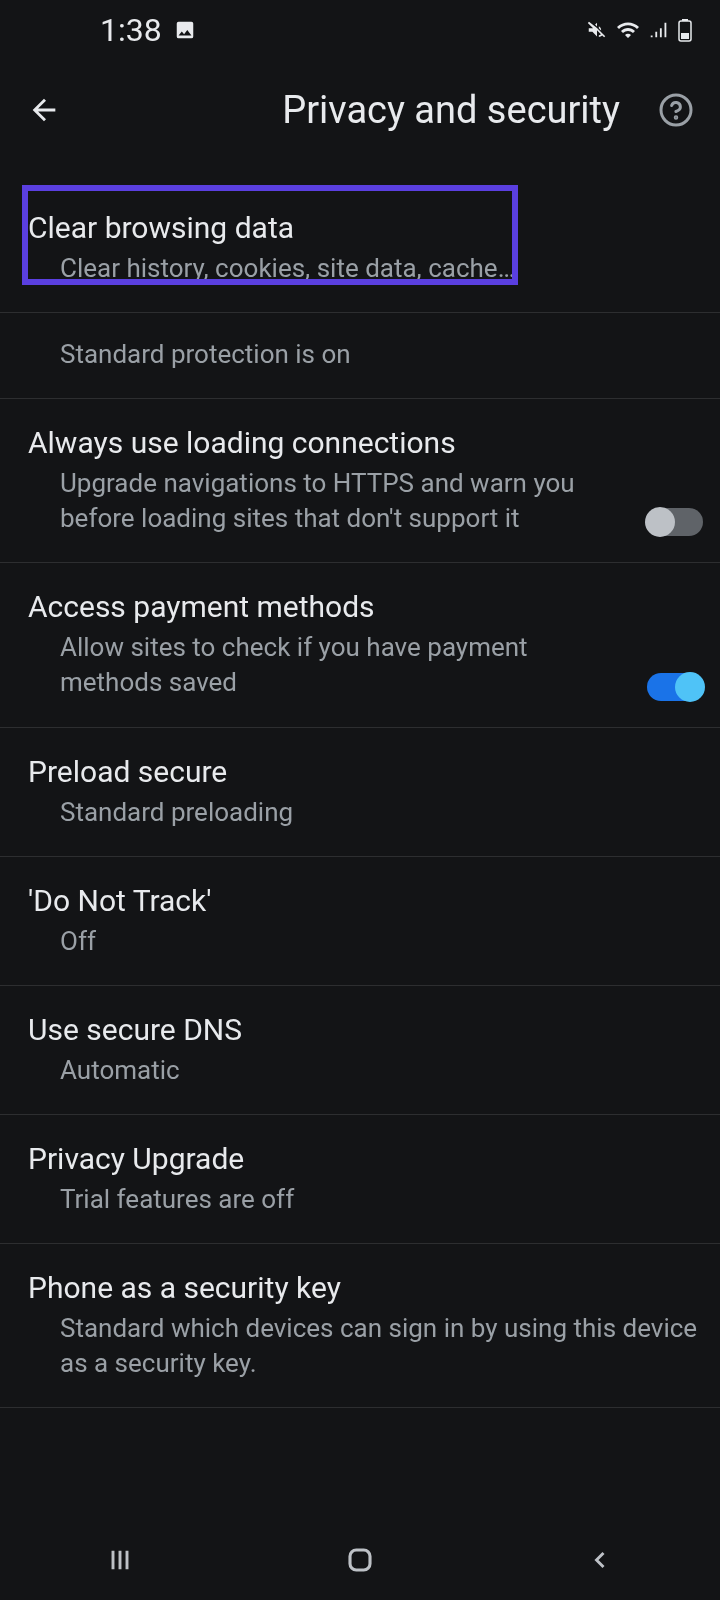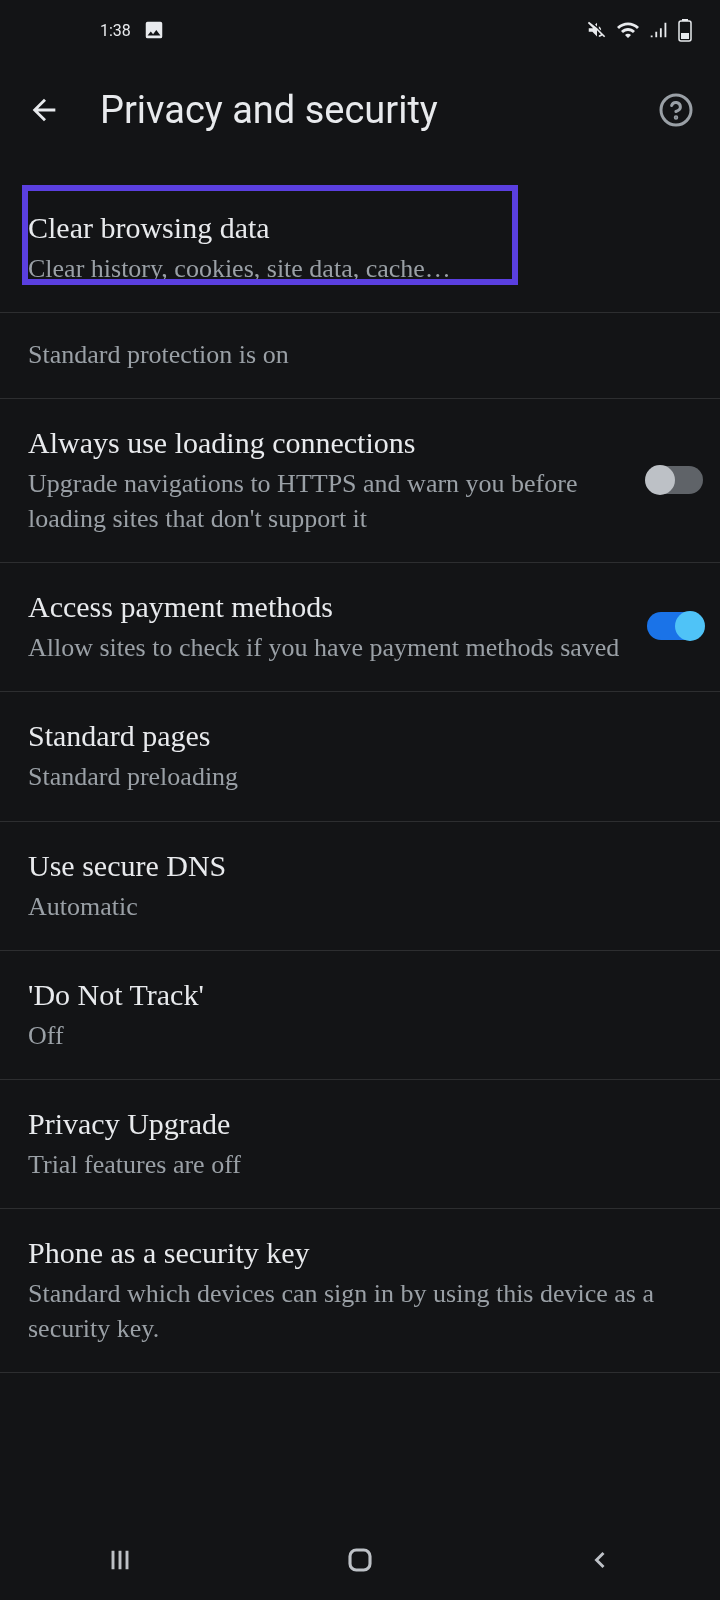--- a/index.html
+++ b/index.html
@@ -11,67 +11,68 @@
       font-family: Roboto, "Helvetica Neue", Arial, sans-serif;
       overflow: hidden;
       position: relative;
     }
     .status-bar {
       height: 60px;
       display: flex;
       align-items: center;
       justify-content: space-between;
       padding: 0 28px 0 100px;
-      font-size: 16px;
+      font-size: 32px;
       color: #e8eaed;
     }
     .status-left { display: flex; align-items: center; gap: 12px; }
     .status-right { display: flex; align-items: center; gap: 8px; }
     .status-icon { display: inline-flex; align-items: center; }
     .header {
       height: 100px;
       display: flex;
       align-items: center;
       padding: 0 22px;
       gap: 34px;
+      text-align: right;
     }
     .header-title {
       font-size: 38px;
       font-weight: 400;
       color: #e8eaed;
       flex: 1;
     }
     .back-btn, .help-btn {
       width: 44px;
       height: 44px;
       display: flex;
       align-items: center;
       justify-content: center;
       color: #e8eaed;
     }
     .list { margin-top: 24px; }
     .item {
       padding: 24px 17px 26px 28px;
       border-bottom: 1px solid #2d2e30;
       display: flex;
-      align-items: center;
+      align-items: flex-end;
       gap: 16px;
-      font-family: Liberation Serif, serif;
     }
     .item-text { flex: 1; min-width: 0; }
     .item-title {
       font-size: 30px;
       color: #e8eaed;
       line-height: 1.3;
       margin-bottom: 4px;
     }
     .item-subtitle {
       font-size: 26px;
       color: #9aa0a6;
       line-height: 1.35;
+      margin-left: 32px;
     }
     .highlight-box {
       position: absolute;
       border: 6px solid #5a3fe0;
       pointer-events: none;
       z-index: 5;
     }
     .toggle {
       width: 56px;
       height: 28px;
@@ -189,36 +190,36 @@
       <div class="item-title">Access payment methods</div>
       <div class="item-subtitle">Allow sites to check if you have payment methods saved</div>
     </div>
     <div class="toggle on">
       <div class="knob"></div>
     </div>
   </div>
 
   <div class="item">
     <div class="item-text">
-      <div class="item-title">Standard pages</div>
+      <div class="item-title">Preload secure</div>
       <div class="item-subtitle">Standard preloading</div>
+    </div>
+  </div>
+
+  <div class="item">
+    <div class="item-text">
+      <div class="item-title">'Do Not Track'</div>
+      <div class="item-subtitle">Off</div>
     </div>
   </div>
 
   <div class="item">
     <div class="item-text">
       <div class="item-title">Use secure DNS</div>
       <div class="item-subtitle">Automatic</div>
-    </div>
-  </div>
-
-  <div class="item">
-    <div class="item-text">
-      <div class="item-title">'Do Not Track'</div>
-      <div class="item-subtitle">Off</div>
     </div>
   </div>
 
   <div class="item">
     <div class="item-text">
       <div class="item-title">Privacy Upgrade</div>
       <div class="item-subtitle">Trial features are off</div>
     </div>
   </div>
 

